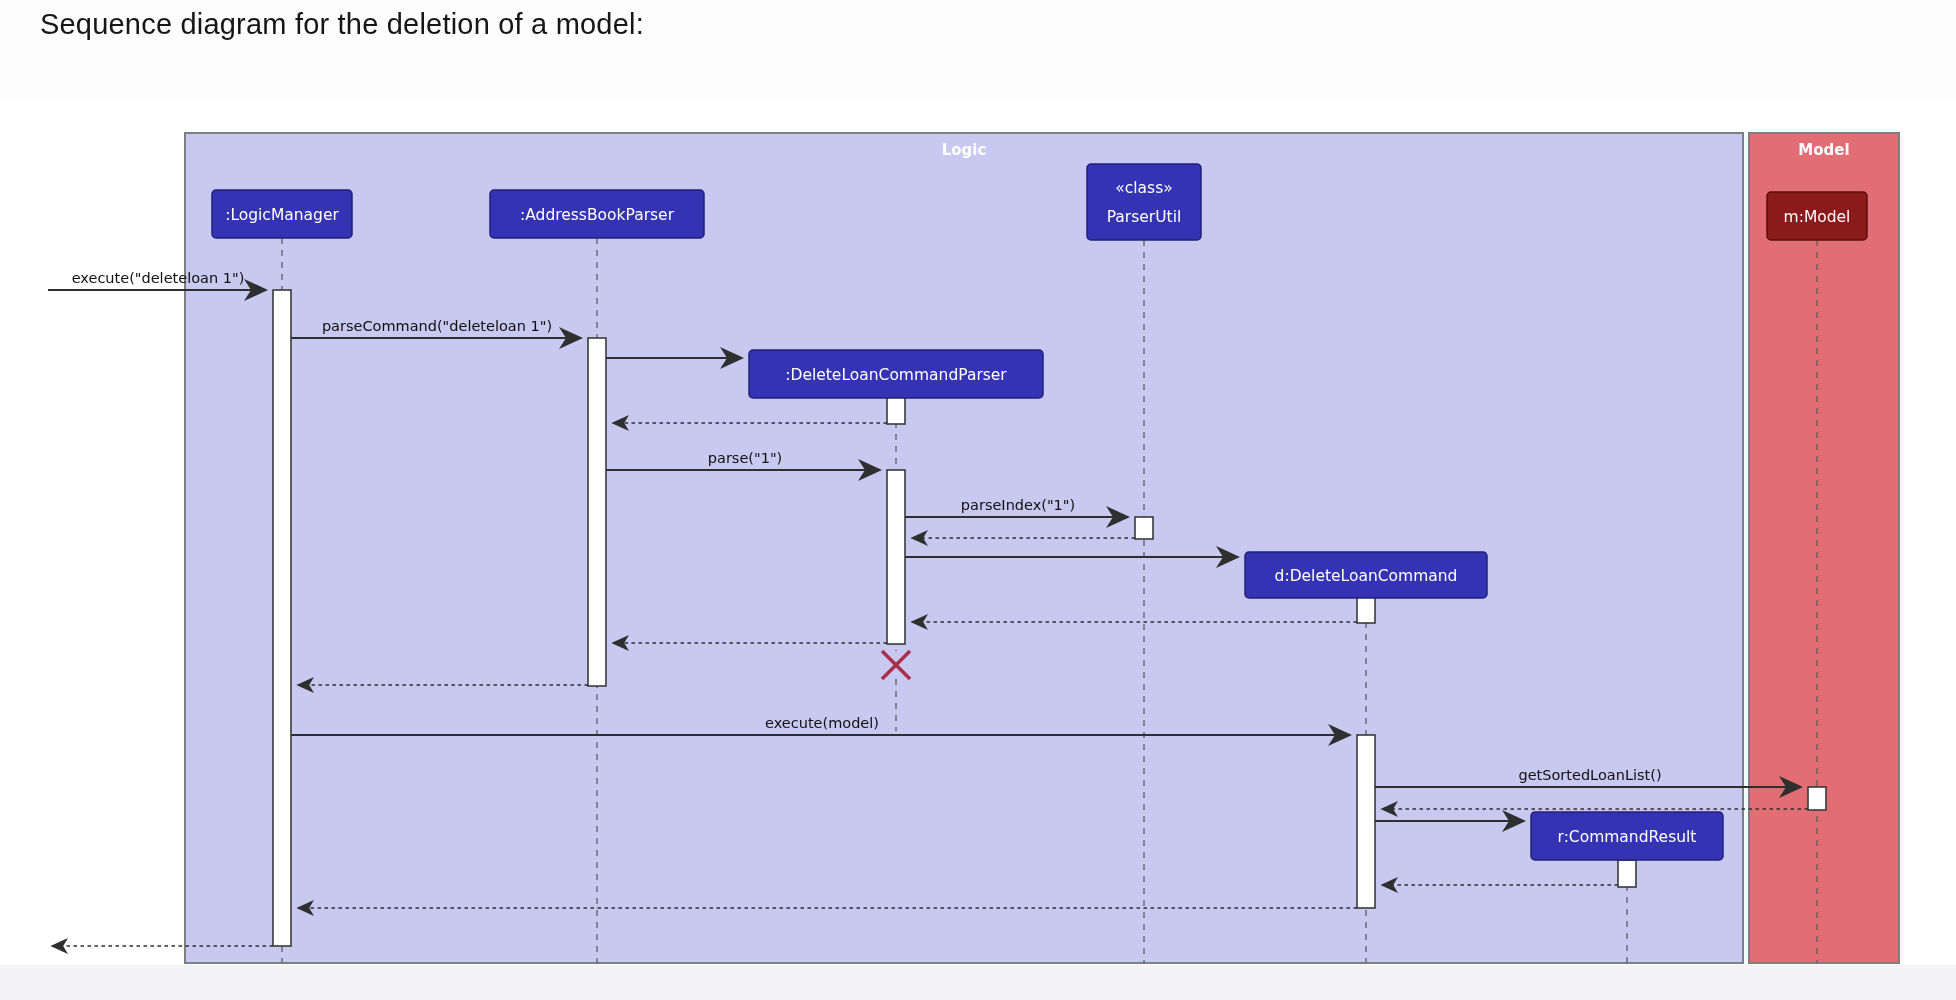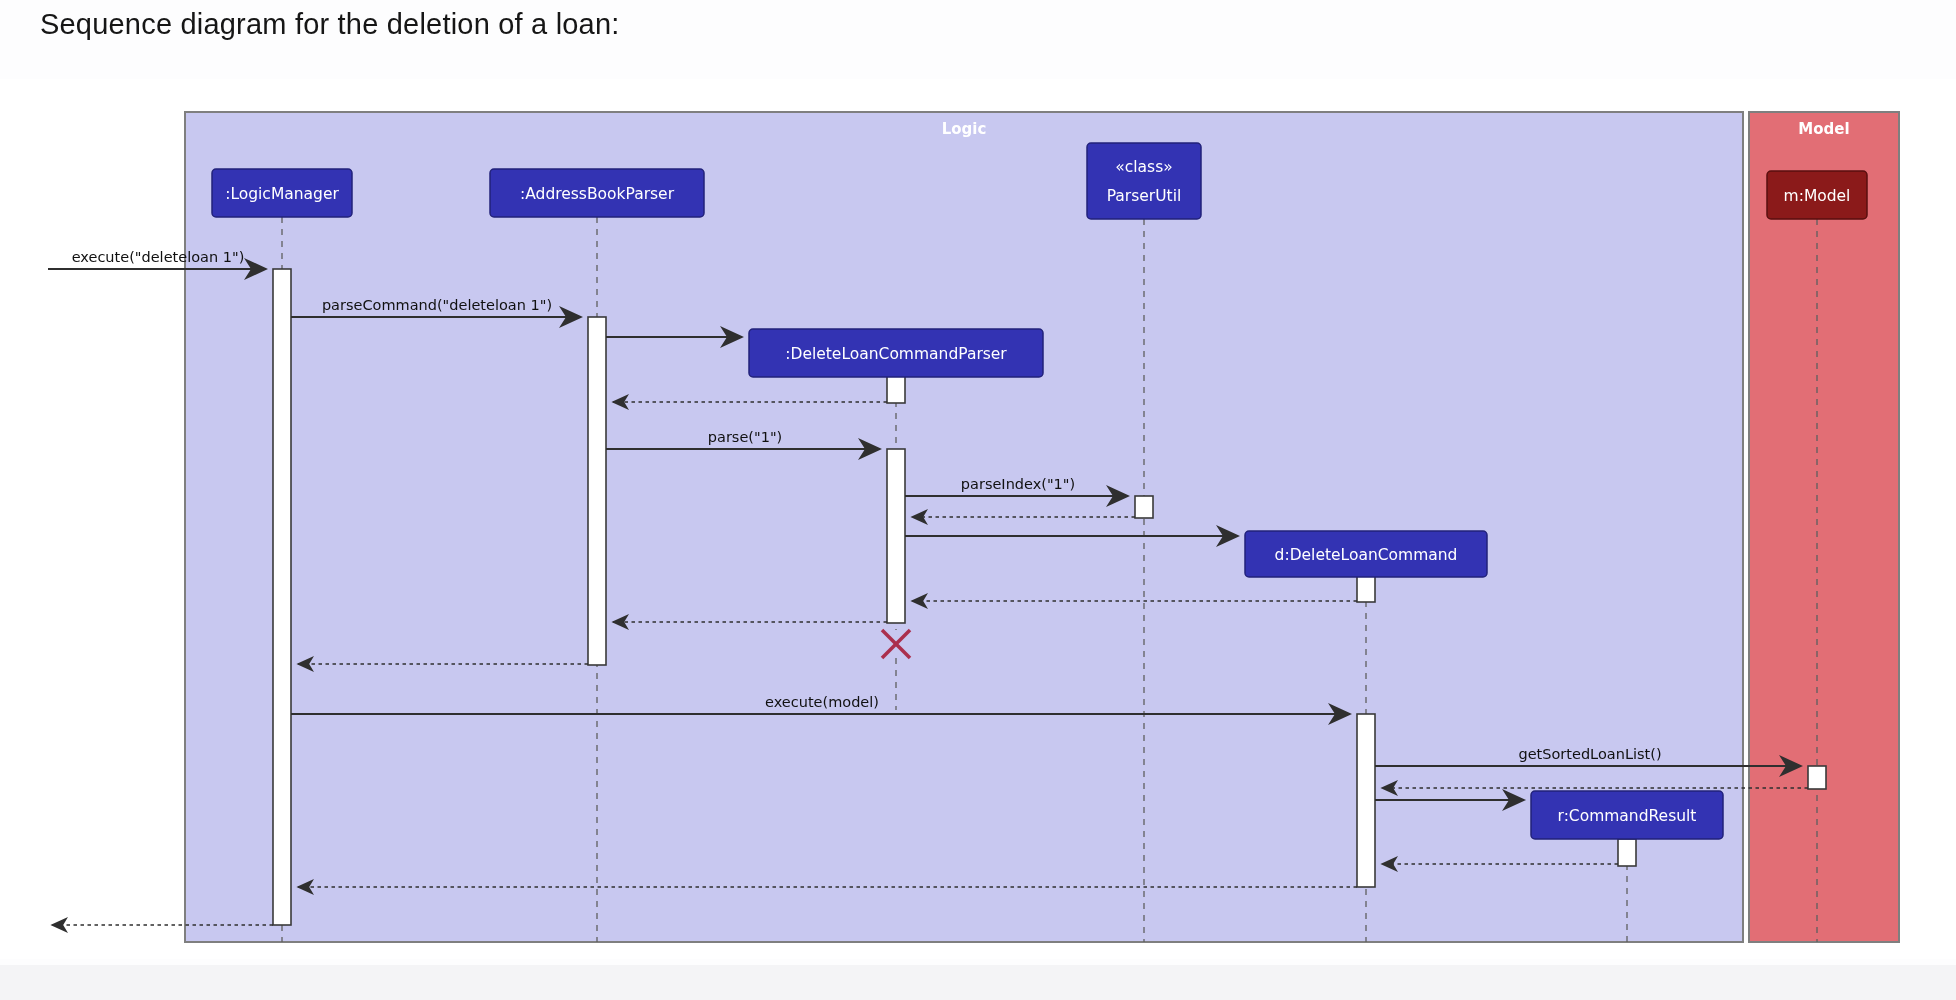--- a/index.html
+++ b/index.html
@@ -8,36 +8,36 @@
     background:#fdfdfe;
     font-family:"Liberation Sans", sans-serif;
     position:relative;
     overflow:hidden;
   }
   .page-title{
     position:absolute;left:40px;top:8px;
     font-size:29px;font-weight:400;color:#161616;
     letter-spacing:.2px;
   }
-  .diagram-wrap{position:absolute;left:0;top:79px;width:1956px;height:880px;background:#ffffff;}
+  .diagram-wrap{position:absolute;left:0;top:100px;width:1956px;height:880px;background:#ffffff;}
   svg{display:block;}
   .msg-label{font-family:"DejaVu Sans", sans-serif;font-size:14.5px;fill:#111111;}
   .box-label{font-family:"DejaVu Sans", sans-serif;font-size:15.5px;fill:#ffffff;}
   .frame-label{font-family:"DejaVu Sans", sans-serif;font-size:15px;font-weight:bold;fill:#ffffff;}
   .lifeline{stroke:#5f5f5f;stroke-width:1.3;stroke-dasharray:6,6;fill:none;}
   .activation{fill:#ffffff;stroke:#3a3a3a;stroke-width:1.6;}
   .arrow{stroke:#2f2f2f;stroke-width:2;fill:none;}
   .arrow-return{stroke:#2f2f2f;stroke-width:1.6;stroke-dasharray:3.5,3.5;fill:none;}
   .pbox{stroke:#22227a;stroke-width:1.5;rx:4;}
   .footer-strip{position:absolute;left:0;top:965px;width:1956px;height:35px;background:#f4f4f6;}
 </style>
 </head>
 <body>
 
-<div class="page-title">Sequence diagram for the deletion of a loan:</div>
+<div class="page-title">Sequence diagram for the deletion of a model:</div>
 
 <div class="diagram-wrap">
 <svg width="1956" height="880" viewBox="0 85 1956 880" xmlns="http://www.w3.org/2000/svg">
   <defs>
     <marker id="head" markerWidth="13" markerHeight="11" refX="11" refY="5.5" orient="auto">
       <path d="M0,0 L12,5.5 L0,11 L3.5,5.5 Z" fill="#2f2f2f"></path>
     </marker>
     <marker id="headR" markerWidth="12" markerHeight="10" refX="10" refY="5" orient="auto">
       <path d="M0,0 L11,5 L0,10 L3,5 Z" fill="#2f2f2f"></path>
     </marker>

